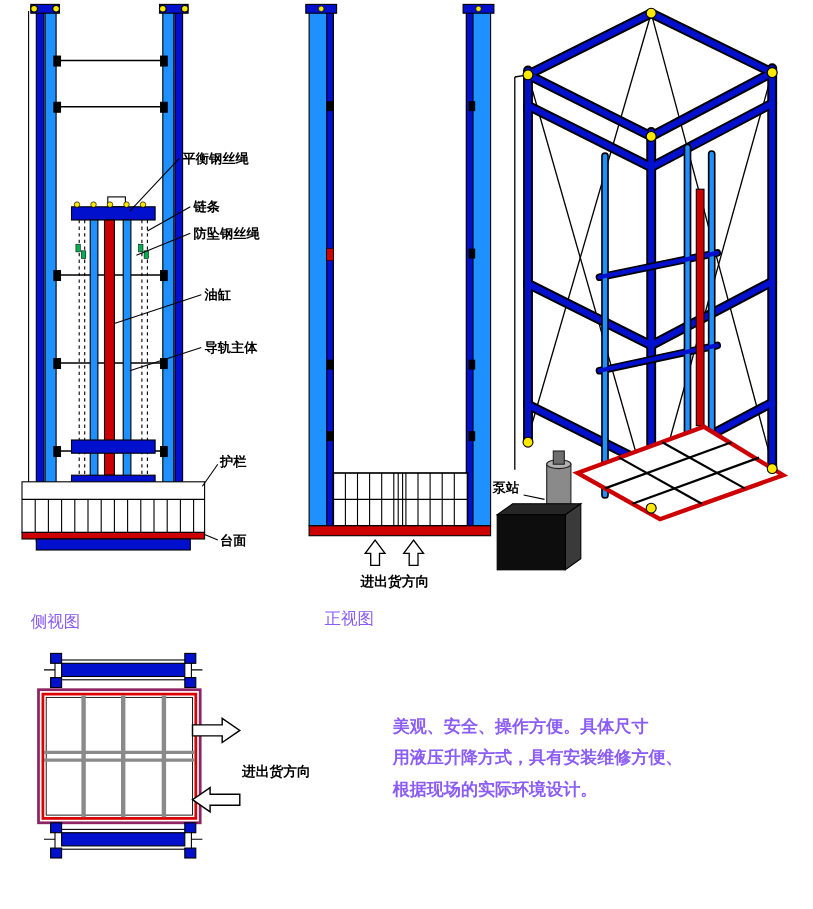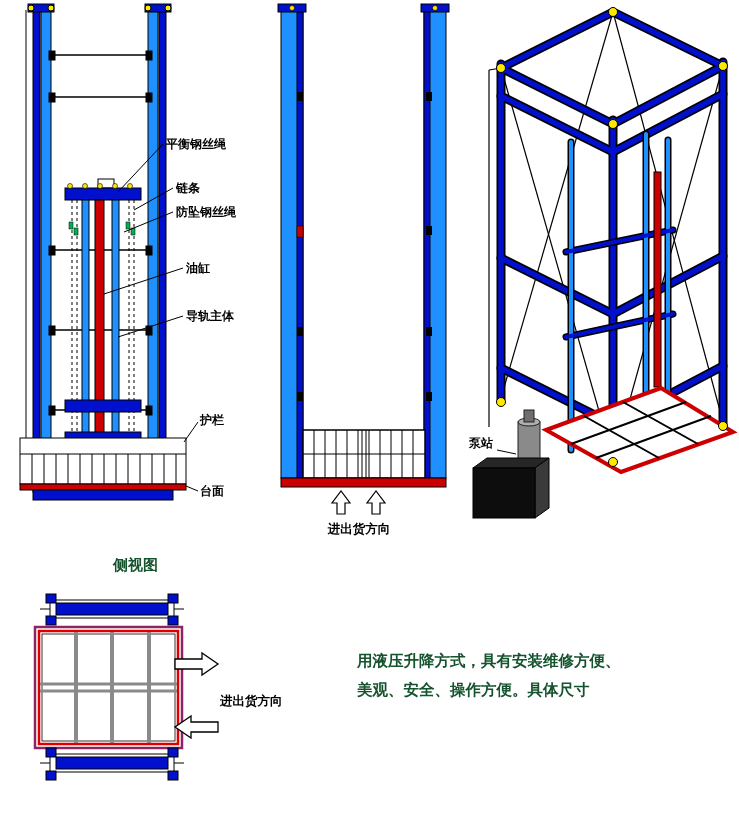--- a/index.html
+++ b/index.html
@@ -1,20 +1,20 @@
 <!DOCTYPE html>
 <html><head>
 <meta charset="utf-8">
 <style>
   html,body{margin:0;padding:0;background:#ffffff;}
   .canvas{position:relative;width:739px;height:826px;background:#ffffff;overflow:hidden;
-          font-family:"Liberation Sans","DejaVu Sans",sans-serif;color:#14532d;}
+          font-family:"Liberation Sans","DejaVu Sans",sans-serif;color:#8b5cf6;}
   .view{position:absolute;}
   svg text{font-family:"Liberation Sans","DejaVu Sans",sans-serif;fill:#000;}
-  .caption{position:absolute;width:130px;text-align:right;font-size:15px;font-weight:bold;}
+  .caption{position:absolute;width:130px;text-align:left;font-size:15px;font-weight:normal;}
   .note{position:absolute;left:357px;top:646px;width:372px;font-size:15.5px;font-weight:bold;line-height:29px;}
   .dirlabel{font-size:12.5px;font-weight:bold;}
 </style>
 </head>
 <body>
 
 <div class="canvas">
 
   <div class="view" style="left:8px;top:2px;">
     <svg width="255" height="552" viewBox="0 0 255 552">
@@ -172,22 +172,23 @@
         </g>
         <rect x="18" y="476" width="165" height="9" fill="#CC0000" stroke="#000"></rect>
       </g>
       <g fill="#fff" stroke="#000" stroke-width="1.2">
         <polygon points="74,512 74,501 69,501 78,489 87,501 82,501 82,512"></polygon>
         <polygon points="109,512 109,501 104,501 113,489 122,501 117,501 117,512"></polygon>
       </g>
       <text x="96" y="531" text-anchor="middle" class="dirlabel" font-size="12.5" font-weight="bold">进出货方向</text>
     </svg>
   </div>
-
-  <div class="view" style="left:461px;top:2px;">
+  <div class="caption" style="left:295px;top:553px;">正视图</div>
+
+  <div class="view" style="left:440px;top:2px;">
     <svg width="279" height="550" viewBox="0 0 279 550">
 
       <g stroke="#000" stroke-width="1.2">
         <line x1="152" y1="10" x2="262" y2="420"></line>
         <line x1="262" y1="64" x2="152" y2="458"></line>
         <line x1="152" y1="10" x2="40" y2="396"></line>
         <line x1="40" y1="66" x2="152" y2="458"></line>
         <line x1="28" y1="68" x2="28" y2="425"></line>
         <line x1="28" y1="68" x2="40" y2="66"></line>
       </g>
@@ -317,17 +318,18 @@
 
       <g fill="#fff" stroke="#000" stroke-width="1.3">
         <polygon points="153,69 180,69 180,63 196,74 180,85 180,79 153,79"></polygon>
         <polygon points="196,132 169,132 169,126 153,137 169,148 169,142 196,142"></polygon>
       </g>
       <text x="198" y="115" class="dirlabel" font-size="12.5" font-weight="bold">进出货方向</text>
     </svg>
   </div>
 
   <div class="note">
+    <div>美观、安全、操作方便。具体尺寸</div>
     <div>用液压升降方式，具有安装维修方便、</div>
-    <div>美观、安全、操作方便。具体尺寸</div>
+    <div>根据现场的实际环境设计。</div>
   </div>
 
 </div>
 
 </body></html>

